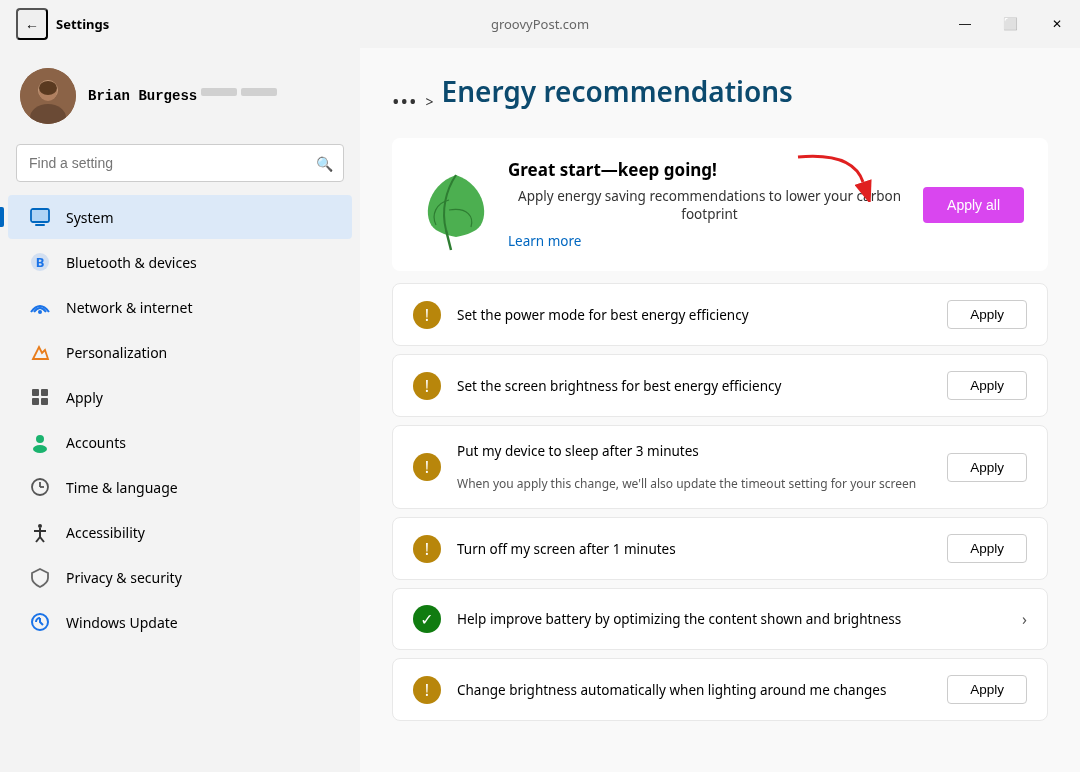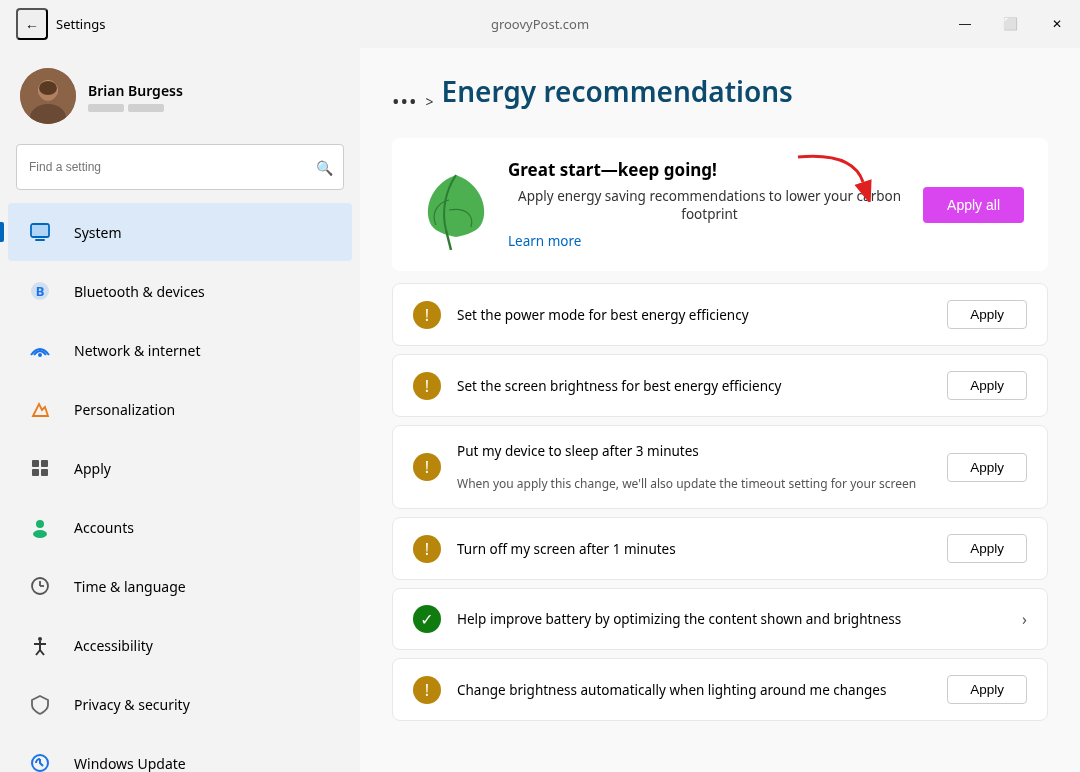--- a/index.html
+++ b/index.html
@@ -24,21 +24,21 @@
     }
     .titlebar-back {
       width: 32px; height: 32px;
       display: flex; align-items: center; justify-content: center;
       border-radius: 4px;
       cursor: pointer;
       font-size: 14px;
     }
     .titlebar-title {
       font-size: 13px;
-      font-weight: 400;
+      font-weight: 700;
       margin-left: 8px;
     }
     .titlebar-url {
       position: absolute;
       left: 50%;
       transform: translateX(-50%);
       font-size: 13px;
       color: #666;
     }
     .titlebar-controls {
@@ -87,22 +87,22 @@
       background: #8b6347;
       overflow: hidden;
       flex-shrink: 0;
       display: flex;
       align-items: center;
       justify-content: center;
     }
     .avatar svg { width: 56px; height: 56px; }
     .user-info {
       display: flex;
-      flex-direction: column;
       gap: 4px;
+      font-family: Liberation Mono, monospace;
     }
     .user-name {
       font-size: 14px;
       font-weight: 600;
     }
     .user-bars {
       display: flex;
       gap: 4px;
     }
     .user-bar {
@@ -110,41 +110,41 @@
       height: 8px;
       background: #d0d0d0;
       border-radius: 2px;
     }
     .search-box {
       margin: 4px 16px 12px 16px;
       position: relative;
     }
     .search-box input {
       width: 100%;
-      height: 46px;
+      height: 38px;
       border: 1.5px solid #ccc;
       border-radius: 4px;
       padding: 0 12px 0 12px;
-      font-size: 12px;
+      font-size: 14px;
       background: white;
       outline: none;
     }
     .search-icon {
       position: absolute;
       right: 10px;
       top: 50%;
       transform: translateY(-50%);
       color: #555;
       font-size: 14px;
     }
     .nav-item {
       display: flex;
       align-items: center;
-      gap: 22px;
-      padding: 17px 20px;
+      gap: 14px;
+      padding: 10px 20px;
       cursor: pointer;
       border-radius: 4px;
       margin: 1px 8px;
       font-size: 14px;
       position: relative;
     }
     .nav-item.active {
       background: #dce9f8;
     }
     .nav-item.active::before {

